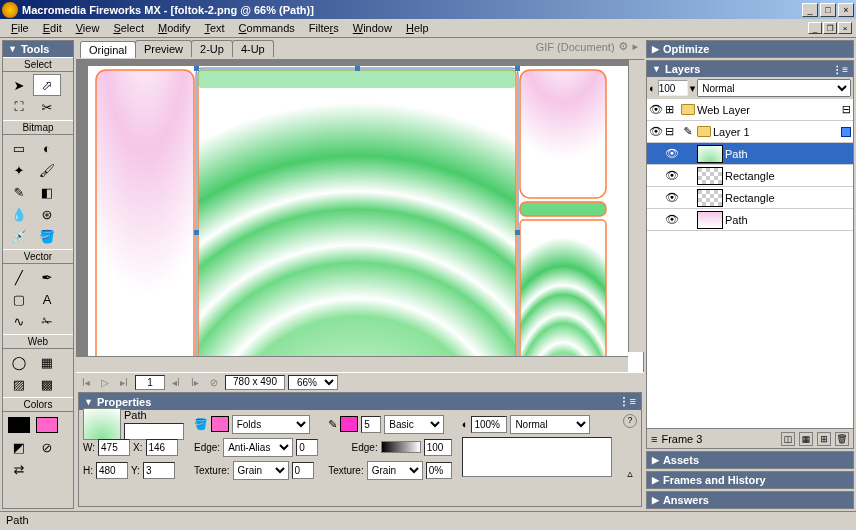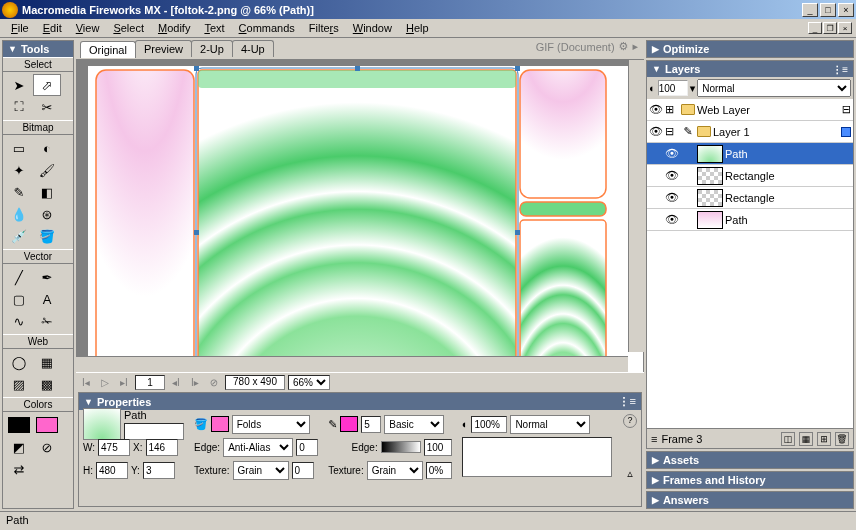--- a/index.html
+++ b/index.html
@@ -212,21 +212,21 @@
     </div>
     <div class="status-nav">
       <div class="nav-btn">I◂</div>
       <div class="nav-btn">▷</div>
       <div class="nav-btn">▸I</div>
       <input class="nav-field" value="1" style="">
       <div class="nav-btn">◂I</div>
       <div class="nav-btn">I▸</div>
       <div class="nav-btn">⊘</div>
       <div class="nav-field" style="width:60px">780 x 490</div>
-      <select class="nav-field" style="width:42px"><option>66%</option></select>
+      <select class="nav-field" style="width:50px"><option>66%</option></select>
     </div>
 
     <div class="properties">
       <div class="panel-header">
           <span class="arrow">▼</span>
           <span>Properties</span>
           <span style="margin-left:auto">⋮≡</span>
         </div>
       <div class="prop-body">
         <div class="prop-col">

